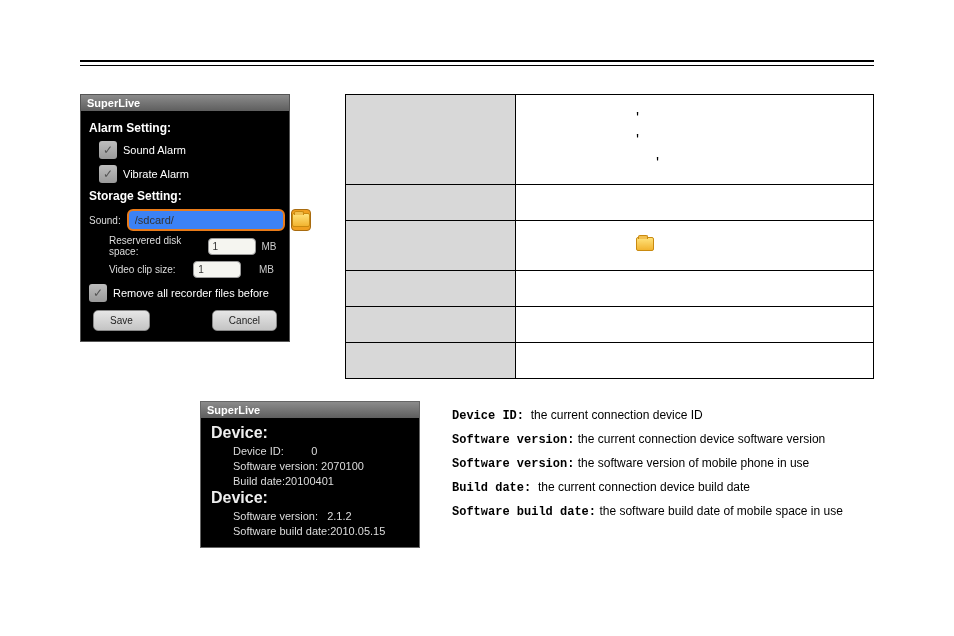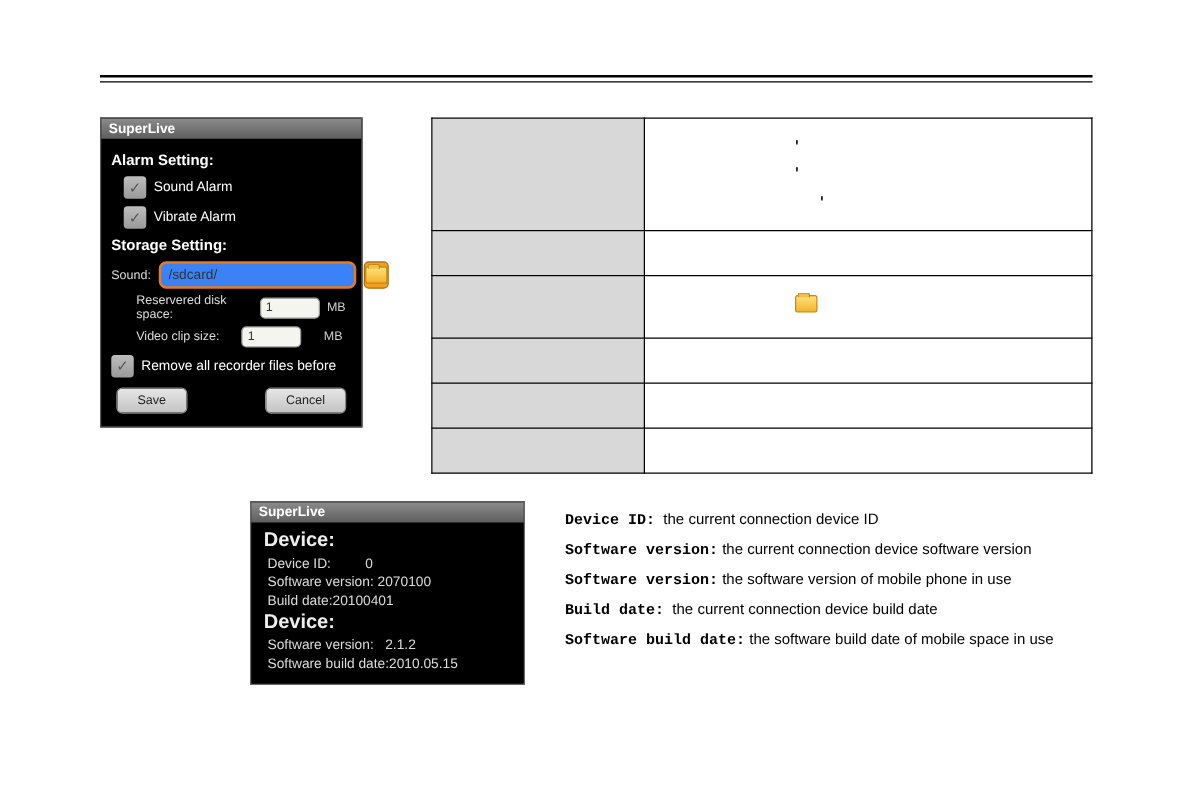--- a/index.html
+++ b/index.html
@@ -160,21 +160,21 @@
       width: 220px;
       background:#000;
       color:#fff;
       border: 1px solid #666;
     }
     .info-body { padding: 4px 10px 10px 10px; }
     .ih {
       font-size: 16px; font-weight: bold; color:#eee; margin-top:2px;
     }
     .iline {
-      font-size: 11px; color:#dcdcdc; margin: 3px 0 0 3px;
+      font-size: 11px; color:#dcdcdc; margin: 3px 0 0 22px;
     }
     
     .defs {
       font-size: 12px;
       color:#000;
       line-height: 1.5;
       width: 400px;
     }
     .defs .term {
       font-family: "Courier New", monospace;

